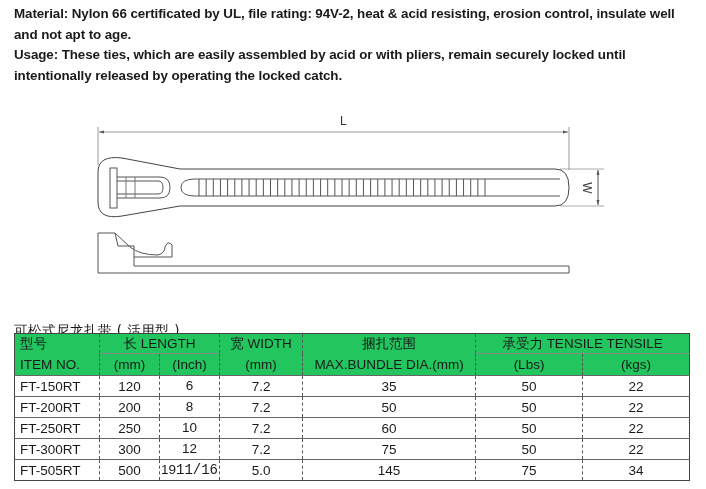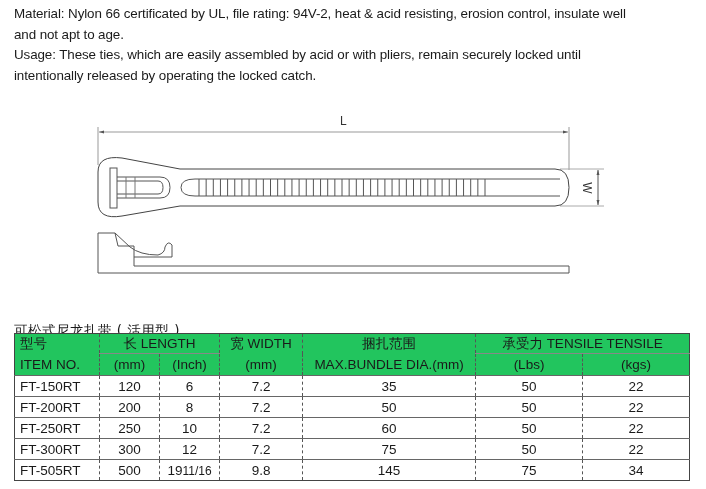--- a/index.html
+++ b/index.html
@@ -1,36 +1,36 @@
 <!DOCTYPE html>
 <html><head>
   <meta charset="utf-8">
   <style>
     html, body { margin: 0; padding: 0; background: #ffffff; }
     body { width: 706px; height: 489px; position: relative; overflow: hidden;
            font-family: "Liberation Sans", "DejaVu Sans", sans-serif; color: #1a1a1a; }
     .desc { position: absolute; left: 14px; top: 4px; width: 690px;
-            font-size: 13.4px; line-height: 20.5px; letter-spacing: -0.1px; }
+            font-size: 13.4px; line-height: 20.5px; letter-spacing: -0.1px; font-weight: bold; }
     .desc p { margin: 0; }
     .diagram { position: absolute; left: 0; top: 100px; width: 706px; height: 190px; }
     .dim-label { position: absolute; font-size: 12px; color: #333; }
     .caption { position: absolute; left: 14px; top: 306px; font-size: 13.5px;
                font-family: "DejaVu Sans", sans-serif; letter-spacing: 0.5px; margin-top: 16px; }
     table.spec { position: absolute; left: 14px; top: 333px; width: 675px;
                  border-collapse: collapse; border: 1.5px solid #444;
                  font-size: 13.5px; table-layout: fixed; }
     table.spec td { padding: 0; height: 20px; text-align: center; white-space: nowrap;
                     border-left: 1px dashed #555; border-top: 1px solid #666; }
     table.spec td:first-child { border-left: none; text-align: left; padding-left: 5px; }
     table.spec tr.h td { background: #22c55e; }
     table.spec tr.h1 td { height: 19px; }
     table.spec tr.h2 td { height: 21px; }
     table.spec td.sub-top { border-bottom: 1px solid #888; }
     table.spec td.noborder-top { border-top: none; }
-    .frac { font-size: 12px; }
+    .frac { font-size: 14px; font-family: Liberation Mono, monospace; }
   </style>
 </head>
 <body>
 
 <div class="desc">
   <p><span>Material: Nylon 66 certificated by UL, file rating: 94V-2, heat &amp; acid resisting, erosion control, insulate well</span><br><span>and not apt to age.</span></p>
   <p><span>Usage: These ties, which are easily assembled by acid or with pliers, remain securely locked until</span><br><span>intentionally released by operating the locked catch.</span></p>
 </div>
 
 <div class="diagram">
@@ -175,19 +175,19 @@
     <td><span>12</span><span class="frac"></span></td>
     <td>7.2</td>
     <td>75</td>
     <td>50</td>
     <td>22</td>
   </tr>
   <tr>
     <td>FT-505RT</td>
     <td>500</td>
     <td><span>19</span><span class="frac">11/16</span></td>
-    <td>9.8</td>
+    <td>5.0</td>
     <td>145</td>
     <td>75</td>
     <td>34</td>
   </tr>
 </tbody>
   </table>
 
 </body></html>

